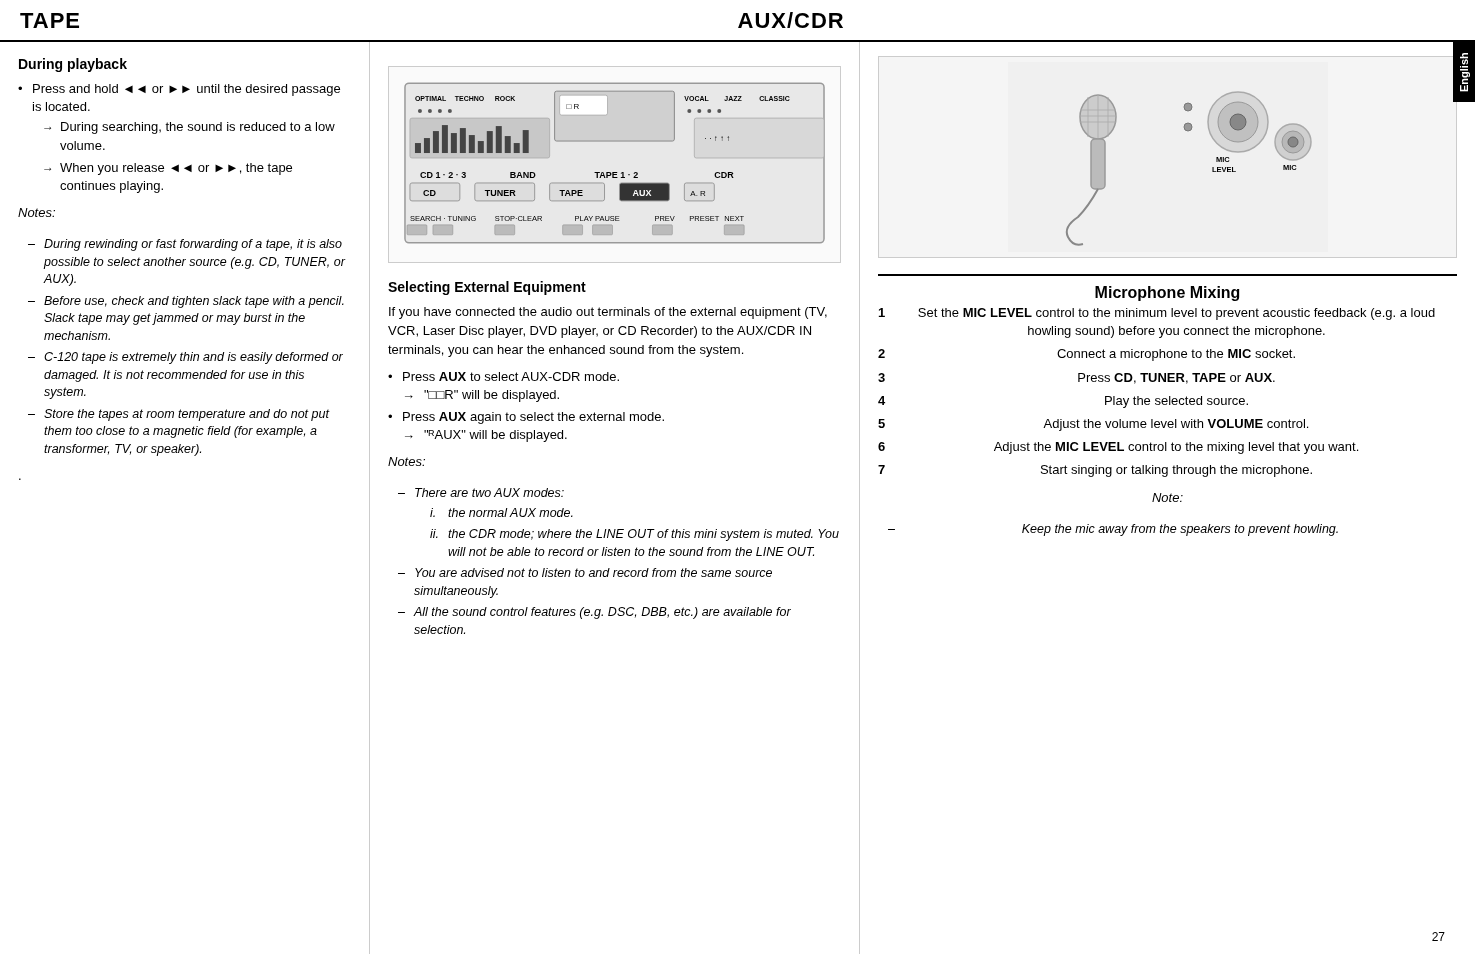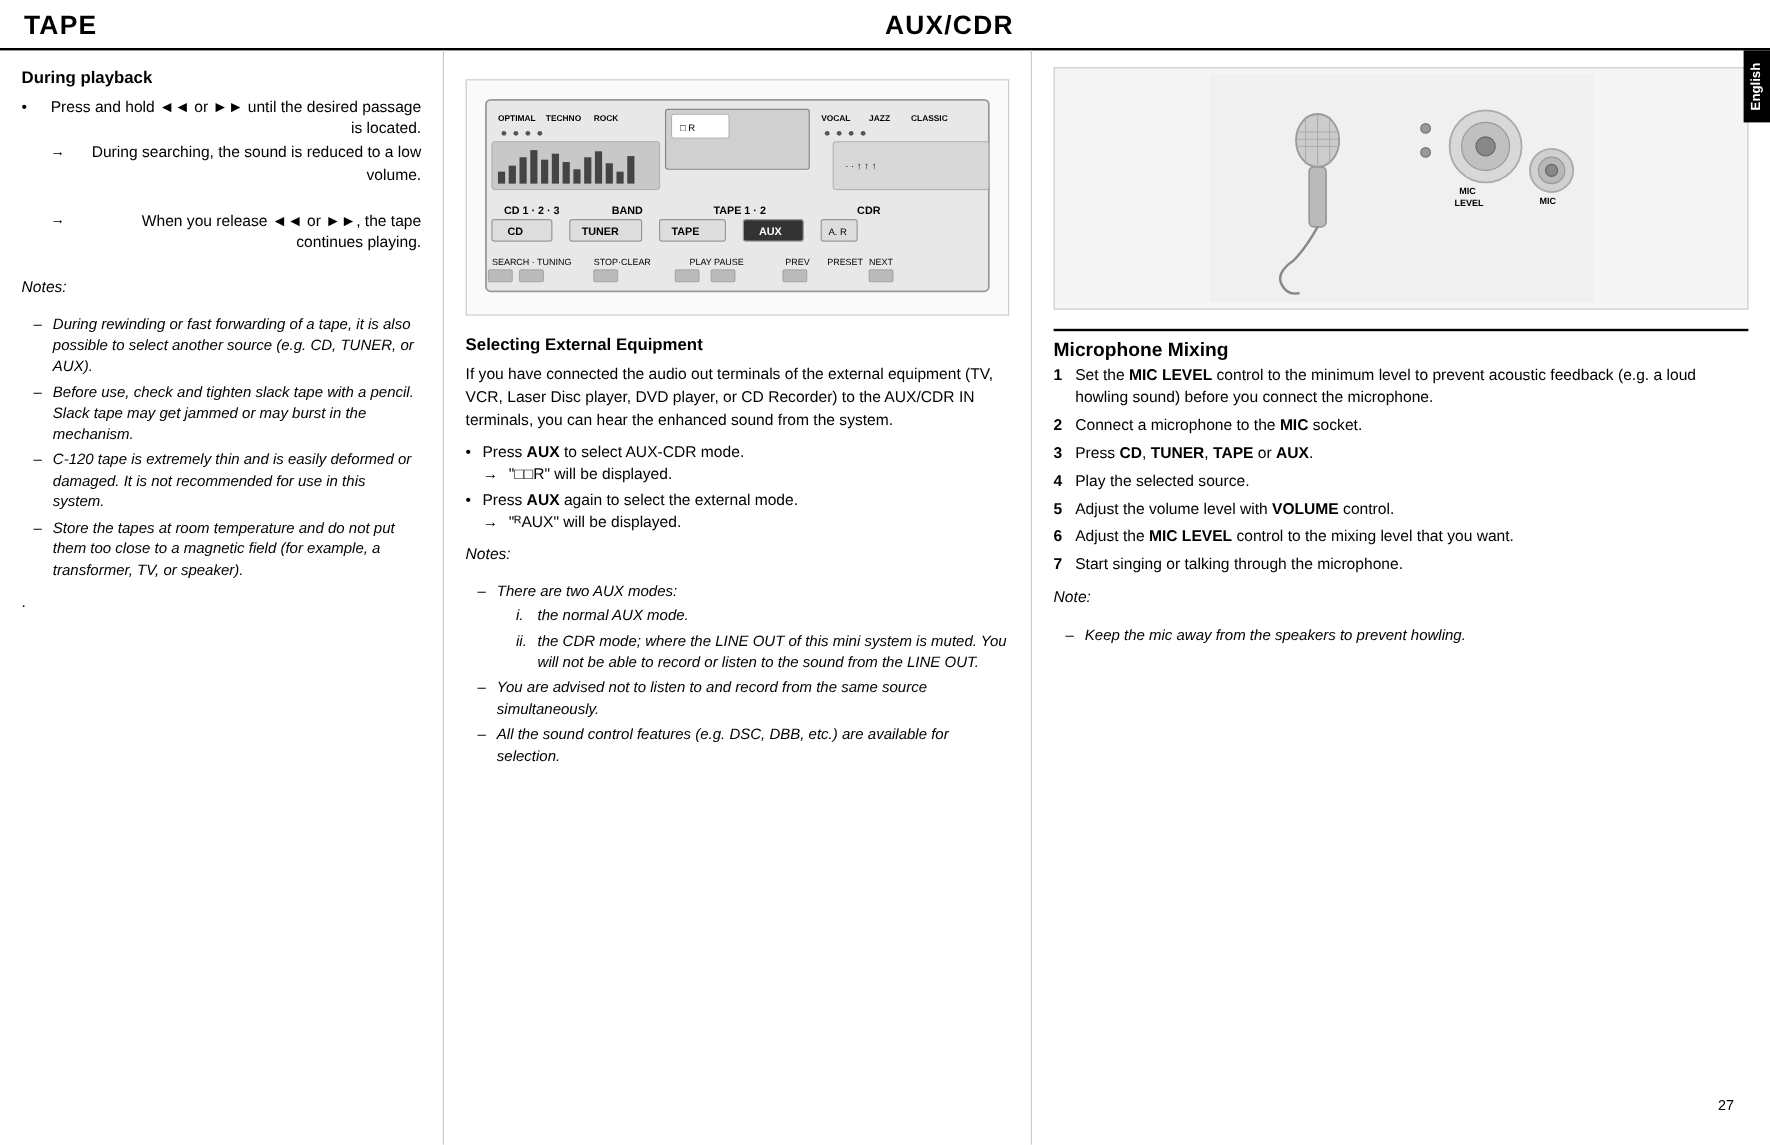--- a/index.html
+++ b/index.html
@@ -46,20 +46,21 @@
     .aux-col {
       flex: 0 0 490px;
       padding: 14px 18px 14px 18px;
       border-right: 1px solid #ccc;
     }
     
     .karaoke-col {
       flex: 1;
       padding: 14px 18px 14px 18px;
       position: relative;
+      text-align: center;
     }
     
     .english-tab {
       position: absolute;
       right: 0;
       top: 0;
       width: 22px;
       background: #000;
       color: #fff;
       font-size: 11px;
@@ -69,21 +70,21 @@
       transform: rotate(180deg);
       padding: 8px 4px;
       height: 60px;
       display: flex;
       align-items: center;
       justify-content: center;
     }
     
     .page-number {
       position: absolute;
-      bottom: 26px;
+      bottom: 10px;
       right: 30px;
       font-size: 12px;
     }
 
     
     .section-heading {
       font-size: 14px;
       font-weight: 900;
       margin-bottom: 8px;
     }
@@ -97,23 +98,22 @@
 
     
     ul.bullet-list {
       list-style: none;
       padding: 0;
       margin: 0 0 10px 0;
     }
     ul.bullet-list li {
       padding-left: 14px;
       position: relative;
-      margin-bottom: 20px;
+      margin-bottom: 4px;
       line-height: 1.4;
-      text-align: right;
     }
     ul.bullet-list li::before {
       content: "•";
       position: absolute;
       left: 0;
     }
     ul.bullet-list li ul.sub-list {
       list-style: none;
       padding: 0;
       margin: 2px 0 2px 10px;

